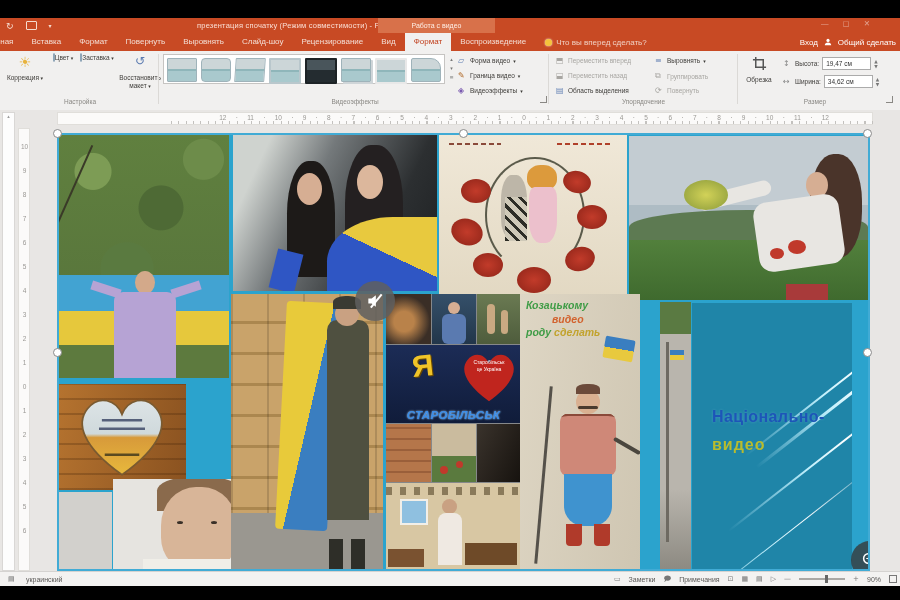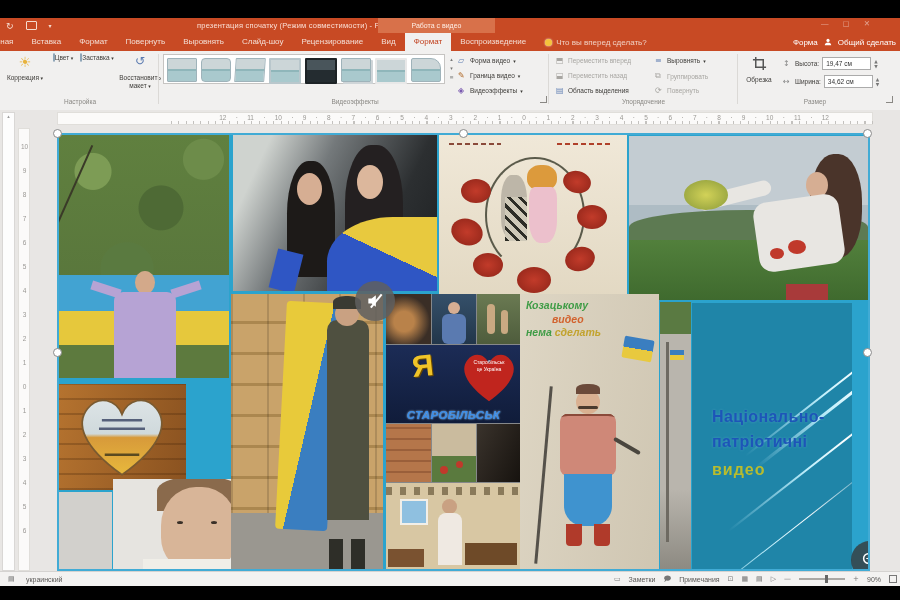--- a/index.html
+++ b/index.html
@@ -119,21 +119,21 @@
     <span class="tab">Слайд-шоу</span>
     <span class="tab">Рецензирование</span>
     <span class="tab">Вид</span>
     <span class="tab active">Формат</span>
     <span class="tab">Воспроизведение</span>
     <span class="tellme">
       <span class="bulb"></span>
       <span>Что вы вперед сделать?</span>
     </span>
     <span class="tabright">
-      <span>Форма</span>
+      <span>Вход</span>
       <svg width="8" height="8" viewBox="0 0 10 10">
           <circle cx="5" cy="3" r="2" fill="#fff"></circle>
           <path d="M1 9c0-2.2 1.8-3.5 4-3.5S9 6.8 9 9z" fill="#fff"></path>
         </svg>
       <span>Общий сделать</span>
     </span>
   </div>
 
   <div class="abs ribbon">
 
@@ -400,25 +400,25 @@
       <div style="position:absolute;left:0;top:189px;width:135px;height:86px;background:#d8c7a3;">
         <div style="position:absolute;left:14px;top:16px;width:24px;height:22px;border:2px solid #f2efe8;background:#8fc0e0;"></div>
         <div style="position:absolute;left:0;top:4px;width:135px;height:8px;background:repeating-linear-gradient(90deg,#8a7a5a 0 6px,transparent 6px 14px);"></div>
         <div style="position:absolute;left:56px;top:16px;width:15px;height:15px;border-radius:50%;background:#c9a182;"></div>
         <div style="position:absolute;left:52px;top:30px;width:24px;height:52px;border-radius:8px 8px 0 0;background:#efe9e2;"></div>
         <div style="position:absolute;right:4px;bottom:4px;width:52px;height:22px;background:#6e4a28;"></div>
         <div style="position:absolute;left:2px;bottom:2px;width:36px;height:18px;background:#7a5230;"></div>
       </div>
     </div>
 
-    <div class="ph" style="left:461px;top:159px;width:139px;height:275px;background:linear-gradient(100deg,#ded6c4,#cfc6b2);">
+    <div class="ph" style="left:461px;top:159px;width:120px;height:275px;background:linear-gradient(100deg,#ded6c4,#cfc6b2);">
       <div class="cosstxt">
         <div><span class="cw-g">Козацькому</span></div>
         <div style="padding-left:26px;"><span class="cw-o">видео</span></div>
-        <div><span class="cw-g">нема</span> <span class="cw-y">сделать</span></div>
+        <div><span class="cw-g">роду</span> <span class="cw-y">сделать</span></div>
       </div>
       <div style="position:absolute;right:6px;top:44px;width:30px;height:22px;background:linear-gradient(#3a7ec0 0 50%,#e8c93e 50%);transform:rotate(10deg);border-radius:2px;"></div>
       <div style="position:absolute;left:22px;top:92px;width:2.5px;height:178px;background:#55514a;transform:rotate(5deg);"></div>
       <div style="position:absolute;left:56px;top:96px;width:24px;height:24px;border-radius:50%;background:#d9b091;"></div>
       <div style="position:absolute;left:56px;top:90px;width:24px;height:10px;border-radius:45% 45% 0 0;background:#6b4a3a;"></div>
       <div style="position:absolute;left:58px;top:112px;width:20px;height:3px;border-radius:2px;background:#4a3a2e;"></div>
       <div style="position:absolute;left:40px;top:120px;width:56px;height:62px;border-radius:8px;background:#cf8878;
            box-shadow:inset 0 10px 0 -8px #8a4a3a, inset 0 24px 0 -22px #8a4a3a, inset 0 38px 0 -36px #8a4a3a;"></div>
       <div style="position:absolute;left:44px;top:180px;width:48px;height:52px;border-radius:0 0 20px 20px;background:#3f93cf;"></div>
       <div style="position:absolute;left:46px;top:230px;width:16px;height:22px;background:#b03a2a;border-radius:0 0 4px 4px;"></div>
@@ -431,21 +431,20 @@
       <div style="position:absolute;left:10px;top:48px;width:14px;height:10px;background:linear-gradient(#3a7ec0 0 50%,#e8c93e 50%);"></div>
     </div>
 
     <div class="ph" style="left:633px;top:168px;width:160px;height:266px;background:#1f85a8;">
       <div class="streak" style="left:28px;top:78px;width:240px;"></div>
       <div class="streak" style="left:40px;top:92px;width:230px;height:2.5px;"></div>
       <div class="streak" style="left:10px;top:150px;width:250px;"></div>
       <div class="streak" style="left:-30px;top:230px;width:250px;height:1px;"></div>
       <div style="position:absolute;left:20px;top:102px;">
         <div class="panel-t">Національно-</div>
-        <div class="panel-t">патріотичні</div>
         <div class="panel-y" style="margin-top:6px;">видео</div>
       </div>
     </div>
 
     <div class="abs muteic">
       <svg width="20" height="20" viewBox="0 0 24 24">
         <path d="M4 9v6h4l5 4V5L8 9H4z" fill="#fff"></path>
         <line x1="20" y1="4" x2="7" y2="20" stroke="#fff" stroke-width="2.4"></line>
       </svg>
     </div>

